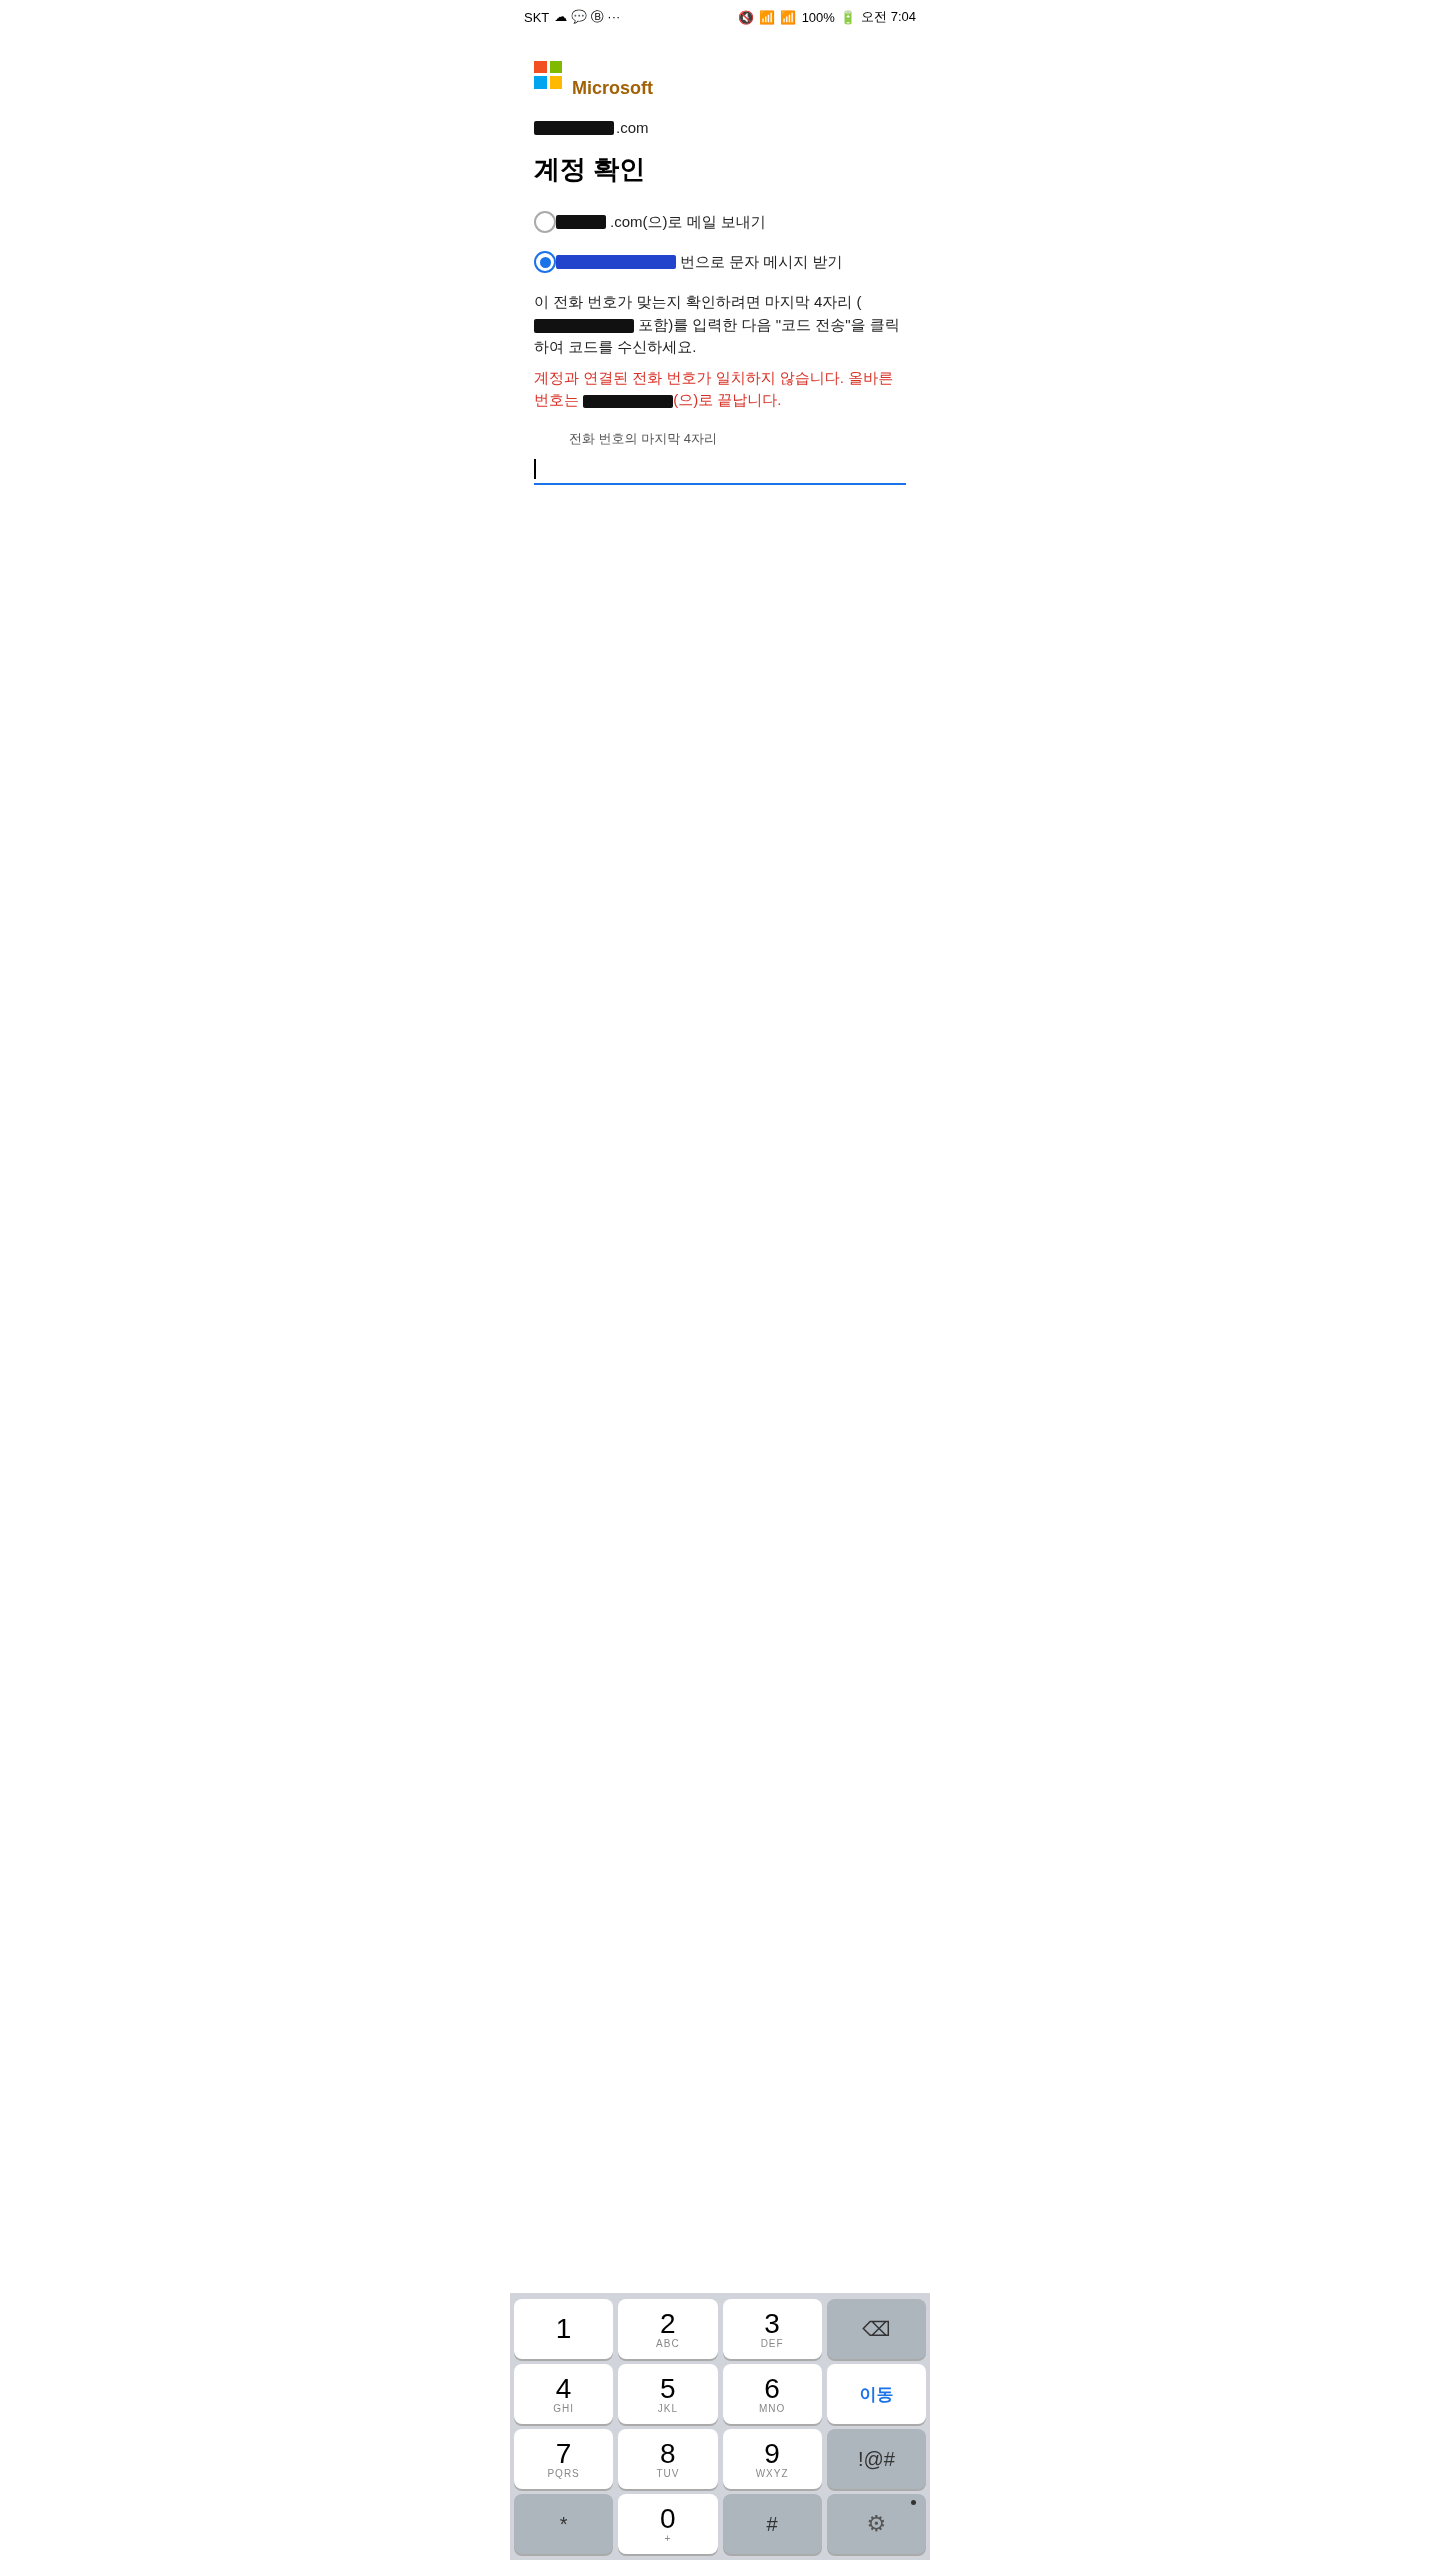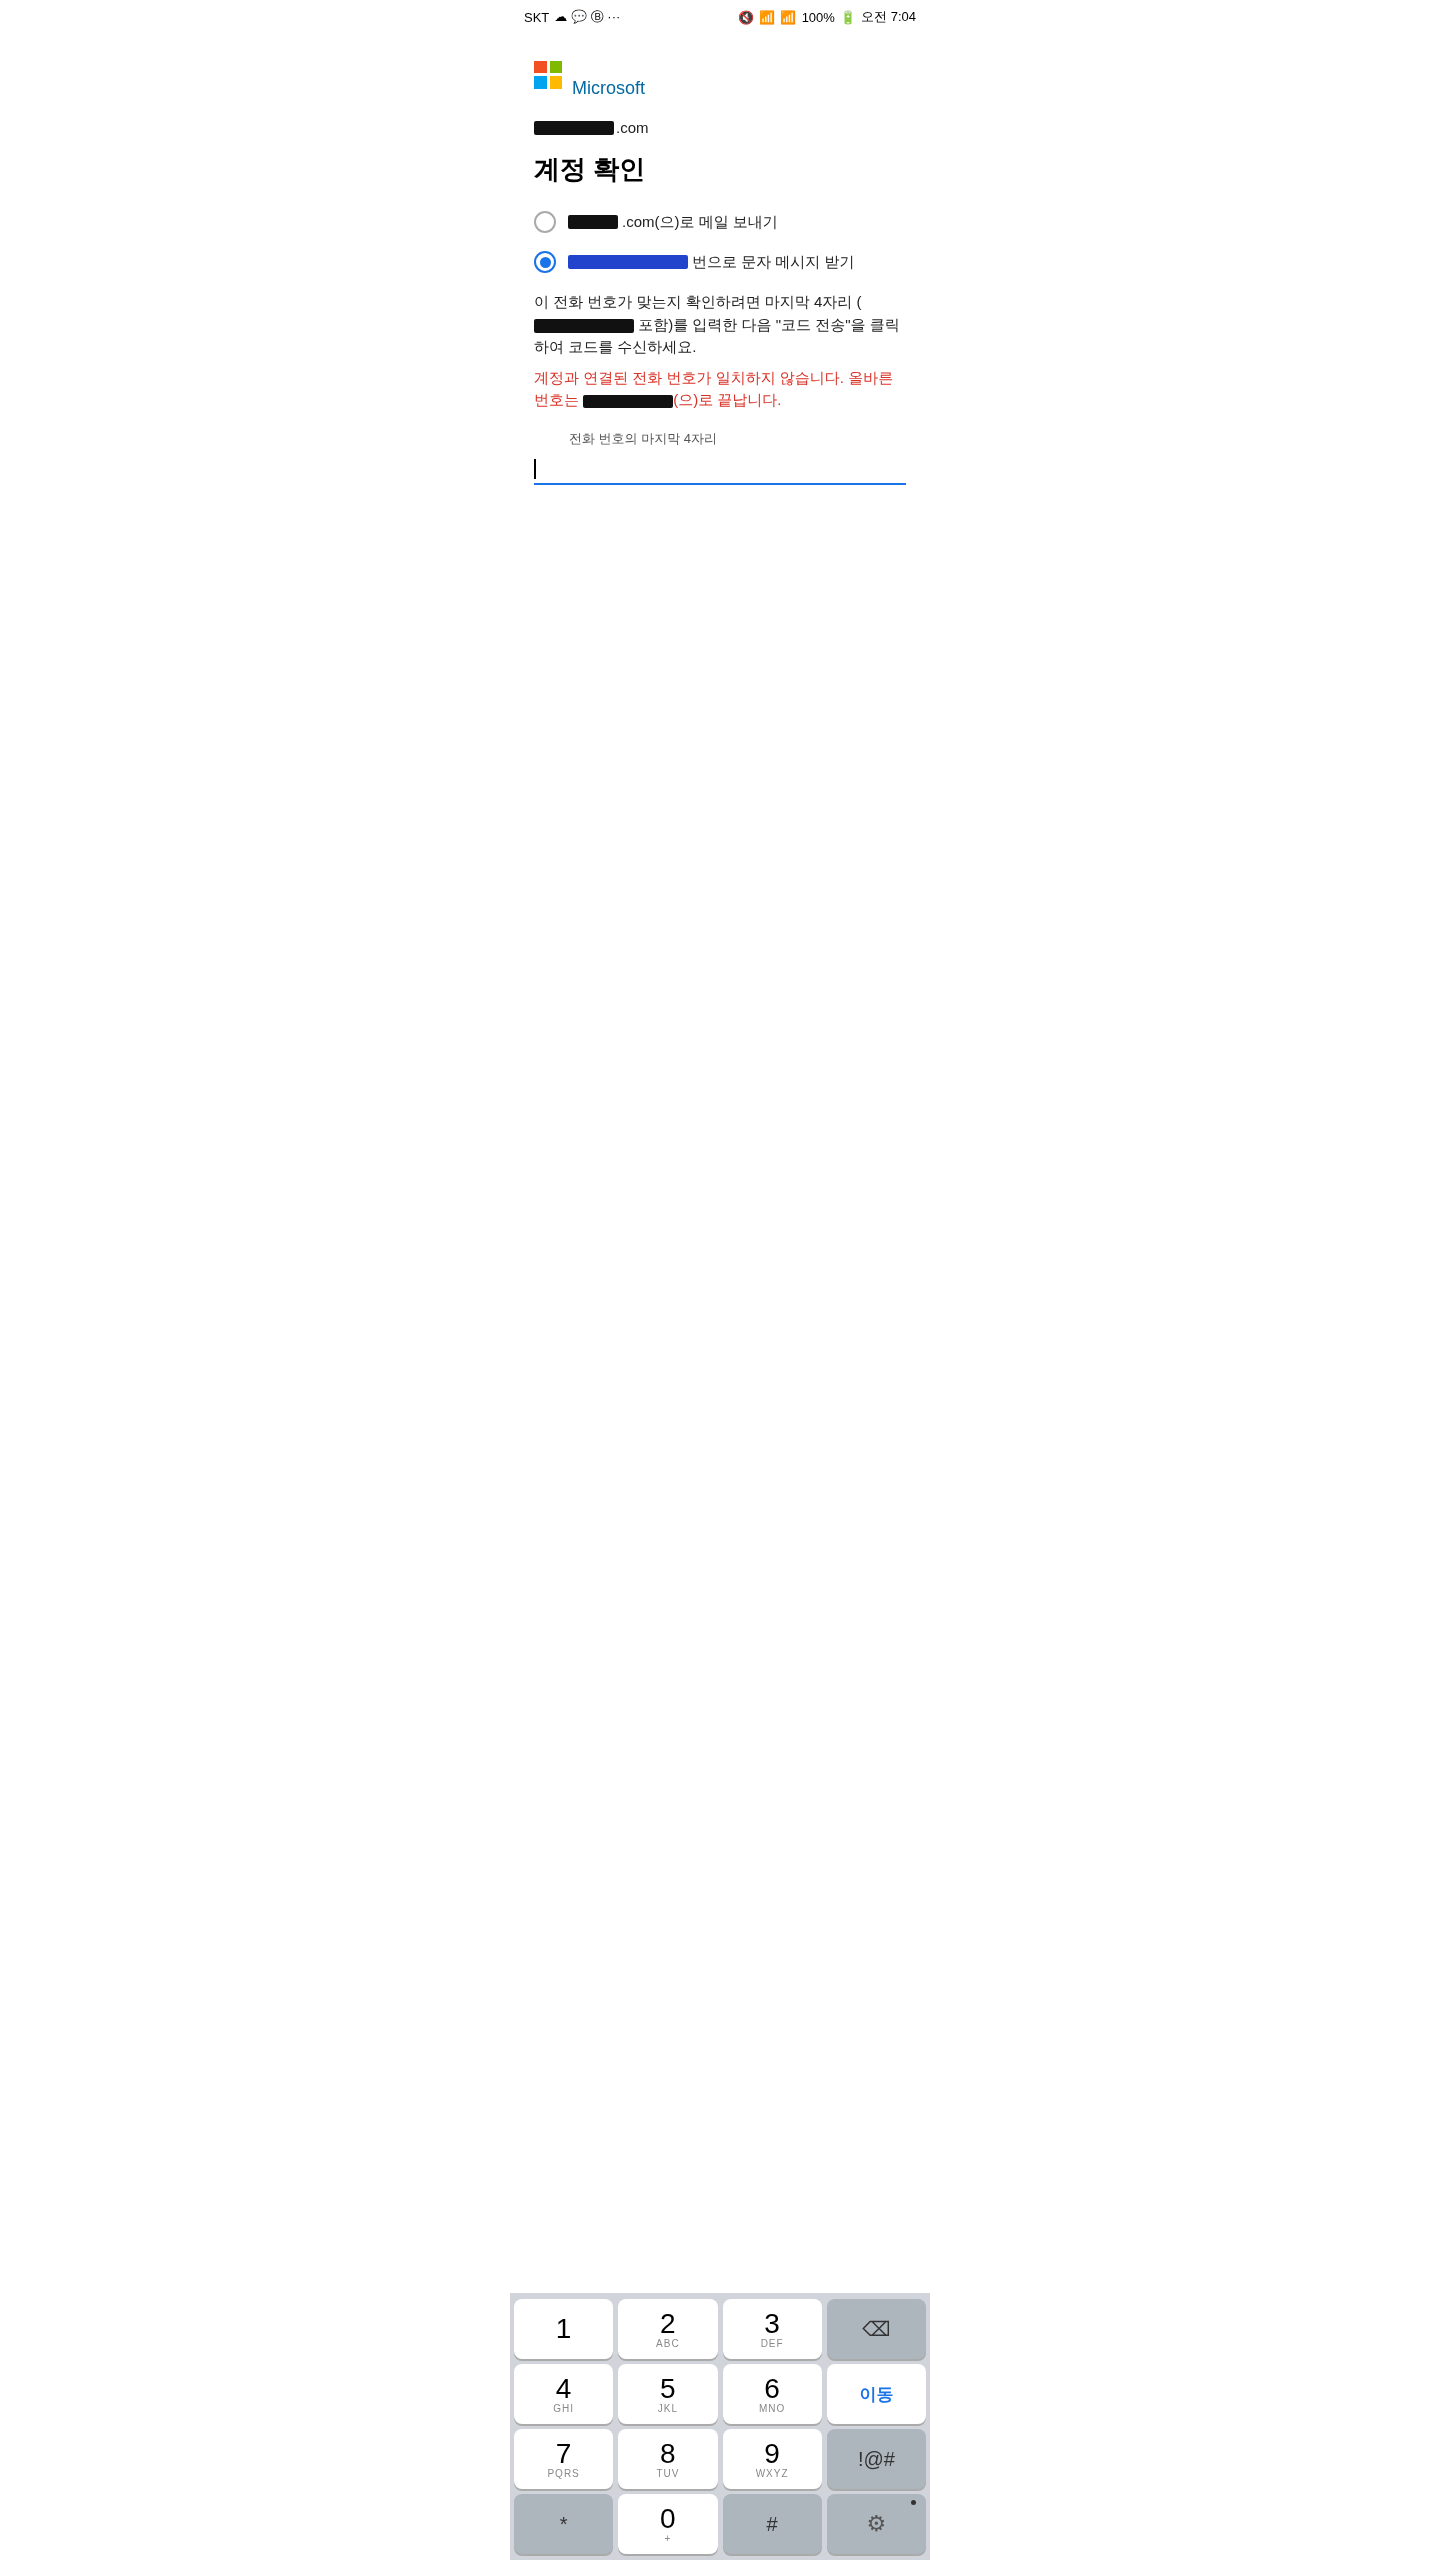--- a/index.html
+++ b/index.html
@@ -62,22 +62,22 @@
     }
     .ms-logo-grid .sq {
       display: block;
     }
     .sq-red   { background: #F25022; }
     .sq-green { background: #7FBA00; }
     .sq-blue  { background: #00A4EF; }
     .sq-yellow{ background: #FFB900; }
     .ms-logo-text {
       font-size: 18px;
-      font-weight: 400;
-      color: #0369a1;
+      font-weight: 700;
+      color: #a16207;
       letter-spacing: 0;
       margin-top: 28px;
     }
 
     
     .email-redacted {
       display: flex;
       align-items: center;
       gap: 2px;
       margin-bottom: 16px;
@@ -98,21 +98,20 @@
       font-size: 26px;
       font-weight: 700;
       color: #000;
       margin-bottom: 24px;
     }
 
     
     .option-row {
       display: flex;
       align-items: center;
-      gap: 12px;
       margin-bottom: 18px;
     }
     .radio-circle {
       width: 22px;
       height: 22px;
       border-radius: 50%;
       border: 2px solid #aaa;
       flex-shrink: 0;
       display: flex;
       align-items: center;

